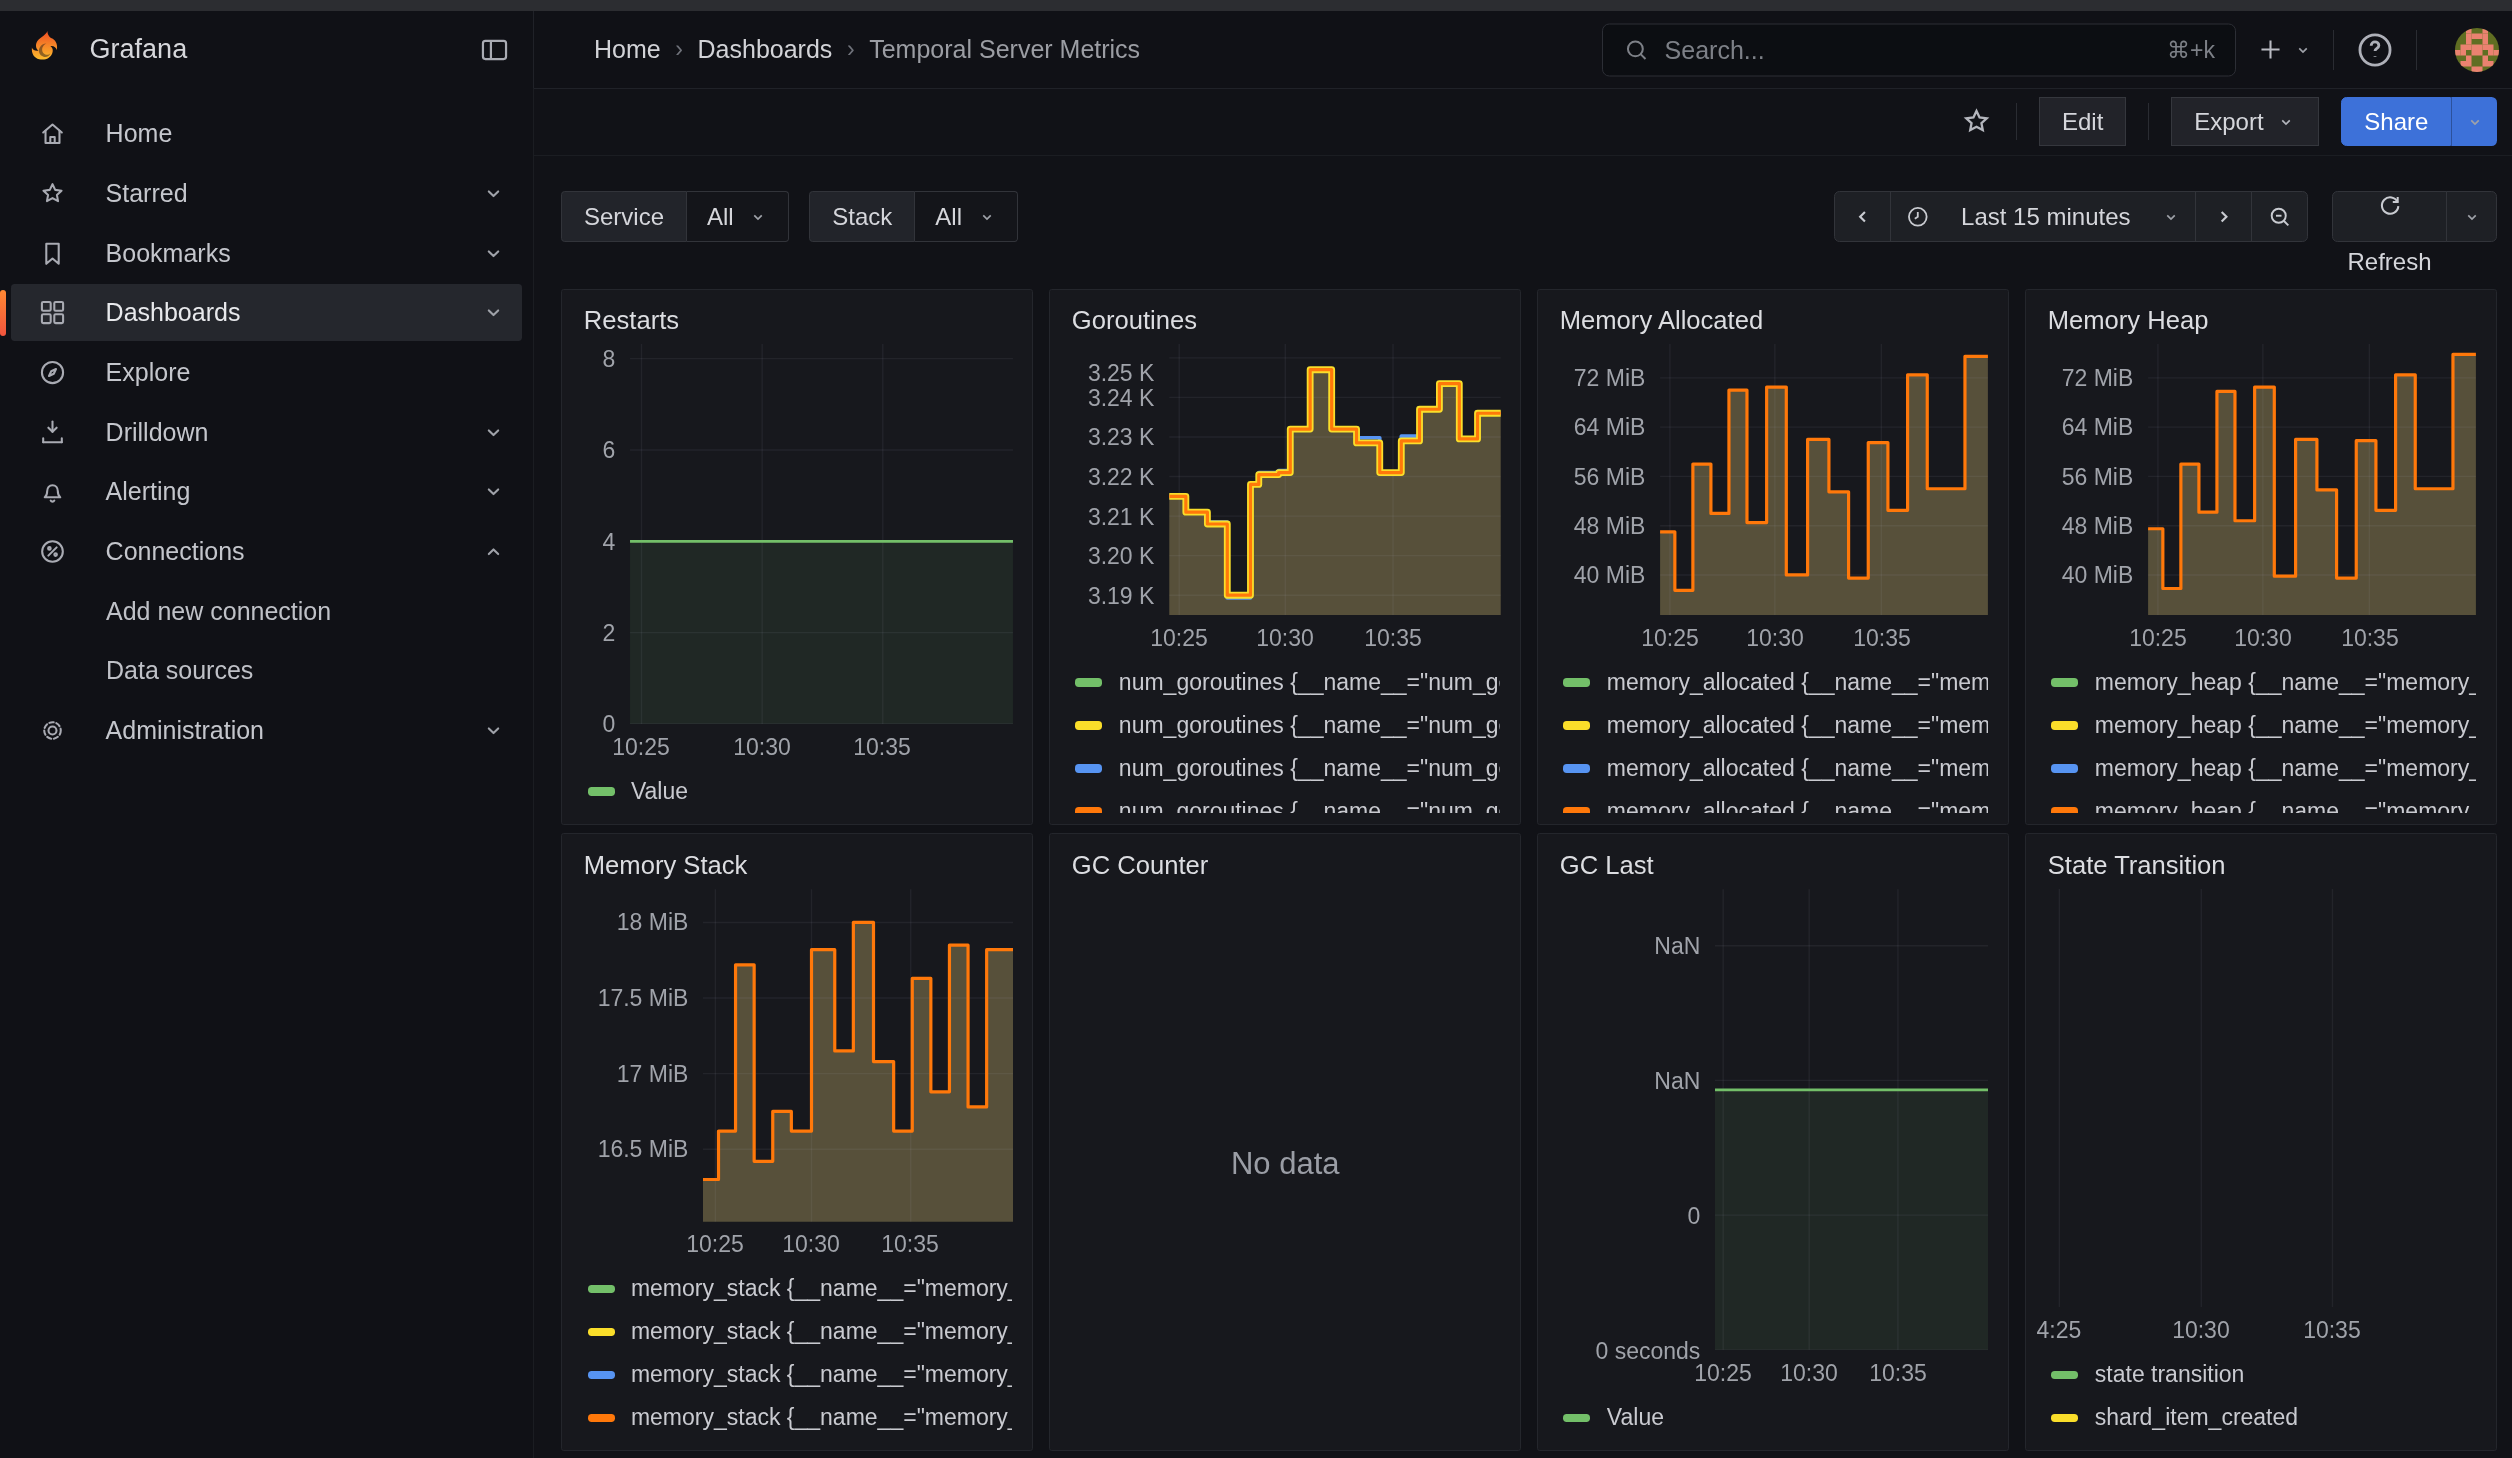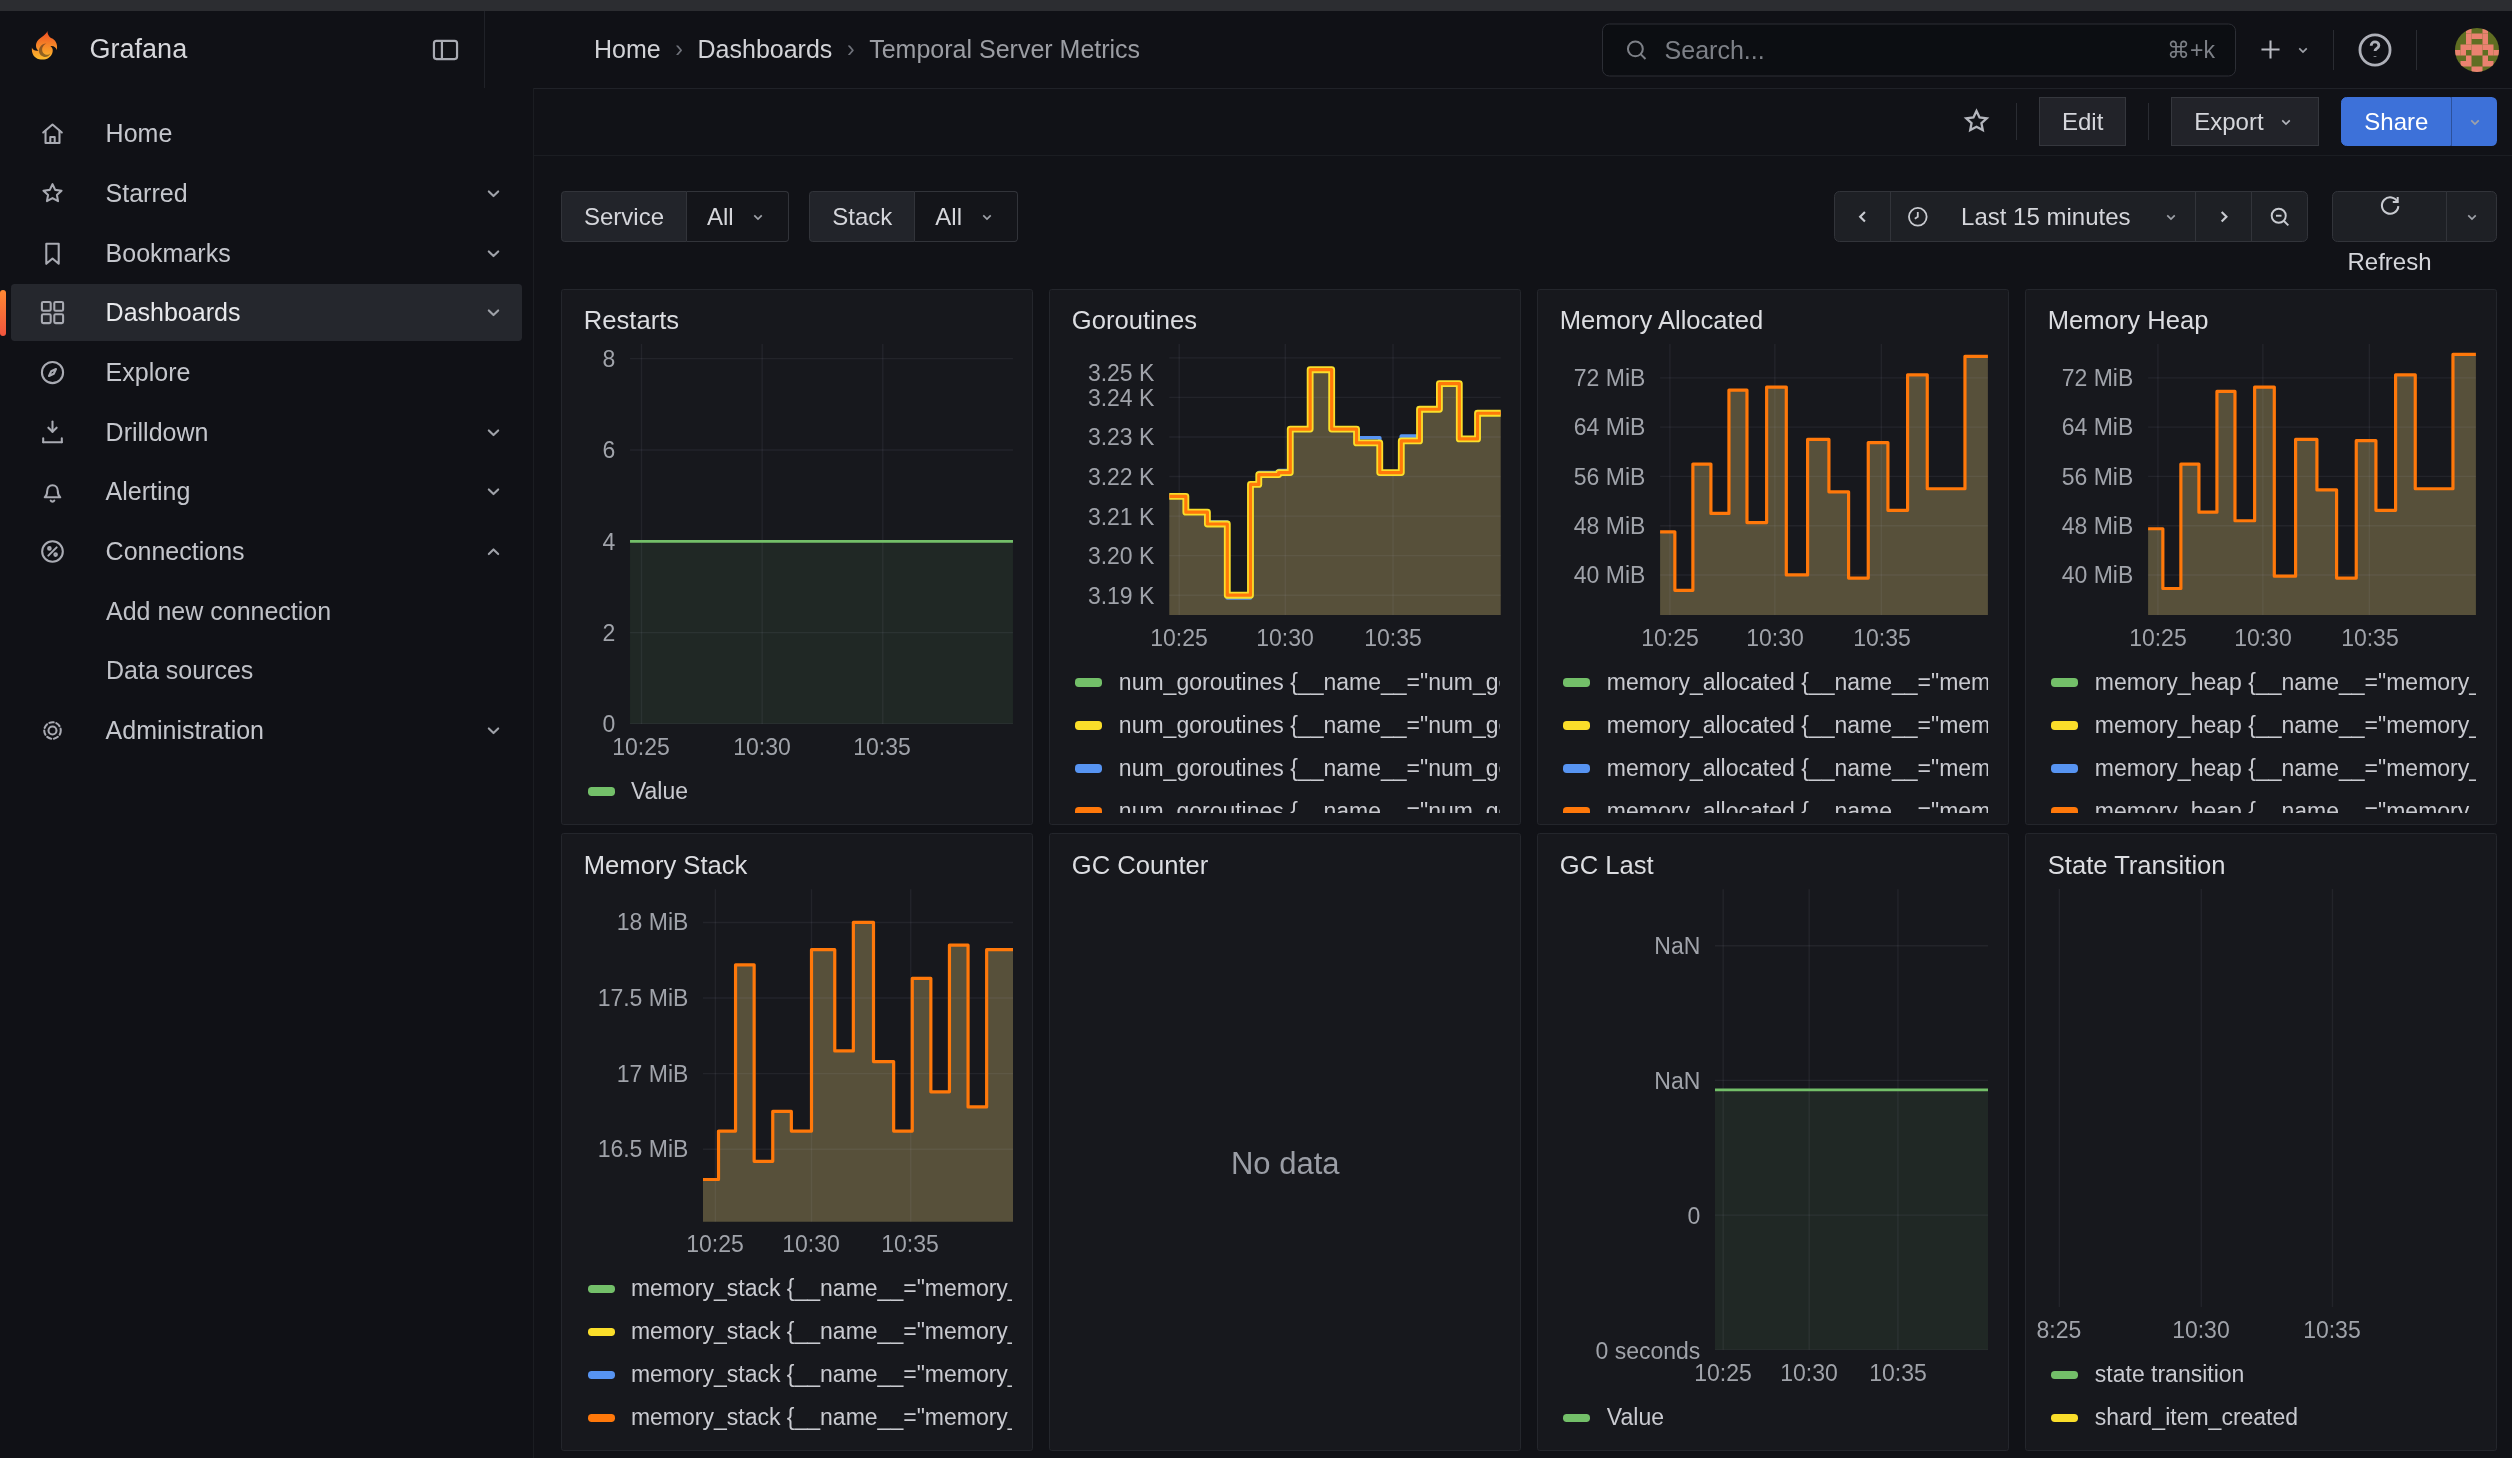--- a/index.html
+++ b/index.html
@@ -6,21 +6,21 @@
   #app{position:relative;width:2512px;height:1458px;overflow:hidden;background:#111217;
        font-family:"Liberation Sans",sans-serif;color:#d5d6db;}
   svg{display:block}
 
   
   .topstrip{position:absolute;top:0;left:0;right:0;height:11px;background:#2c2d31;}
 
   
   header{position:absolute;top:11px;left:0;right:0;height:77px;background:#101116;
          border-bottom:0.9px solid #202228;}
-  .brand{position:absolute;left:0;top:0;width:485px;height:100%;display:flex;align-items:center;
+  .brand{position:absolute;left:0;top:0;width:534px;height:100%;display:flex;align-items:center;
          gap:22px;padding-left:25.6px;border-right:0.9px solid #202228;box-sizing:border-box;}
   .brand .name{font-size:27px;color:#d6d7db;}
   .dock{position:absolute;right:22px;top:50%;transform:translateY(-50%);width:33px;height:33px;color:#a9abb3;}
   .crumbs{position:absolute;left:594px;top:0;height:100%;display:flex;align-items:center;gap:14.6px;font-size:25px;}
   .crumb{color:#d2d3d7;cursor:pointer;}
   .crumb.last{color:#9b9da3;}
   .csep{color:#6f727a;font-size:23px;}
   .search{position:absolute;left:1602px;top:50%;transform:translateY(-50%);width:634px;height:53px;
           background:#0c0e12;border:0.9px solid #2c2e35;border-radius:7.3px;display:flex;align-items:center;
           padding:0 20px;gap:14.6px;box-sizing:border-box;color:#7d8087;font-size:25px;cursor:text;}
@@ -738,21 +738,21 @@
               <div class="ylabels" style="width: 0px;"></div>
               <div class="plot">
                 <svg viewBox="0 0 471.25 458" width="431" height="418">
                   <line x1="14.1375" y1="0" x2="14.1375" y2="458" stroke="rgba(204,204,220,0.07)" stroke-width="1.5"></line>
                   <line x1="169.65" y1="0" x2="169.65" y2="458" stroke="rgba(204,204,220,0.07)" stroke-width="1.5"></line>
                   <line x1="313.38125" y1="0" x2="313.38125" y2="458" stroke="rgba(204,204,220,0.07)" stroke-width="1.5"></line>
                 </svg>
               </div>
             </div>
             <div class="xrow">
-              <div class="xlabel" style="left: 13px;">8:25</div>
+              <div class="xlabel" style="left: 13px;">4:25</div>
               <div class="xlabel" style="left: 155px;">10:30</div>
               <div class="xlabel" style="left: 286px;">10:35</div>
             </div>
           </div>
           <div class="legend">
             <div class="lrow">
               <span class="lswatch" style="background: rgb(115, 191, 105);"></span>
               <span class="llabel">state transition</span>
             </div>
             <div class="lrow">

